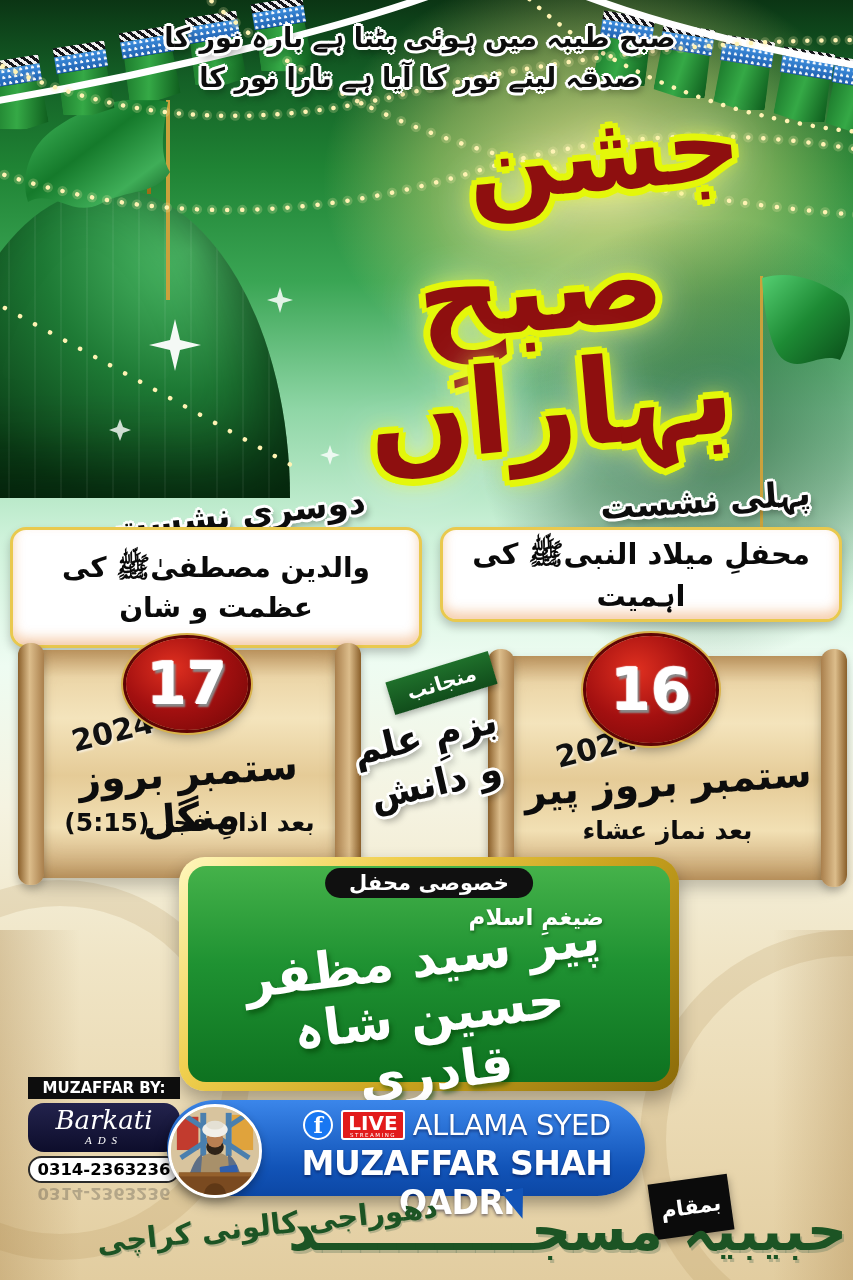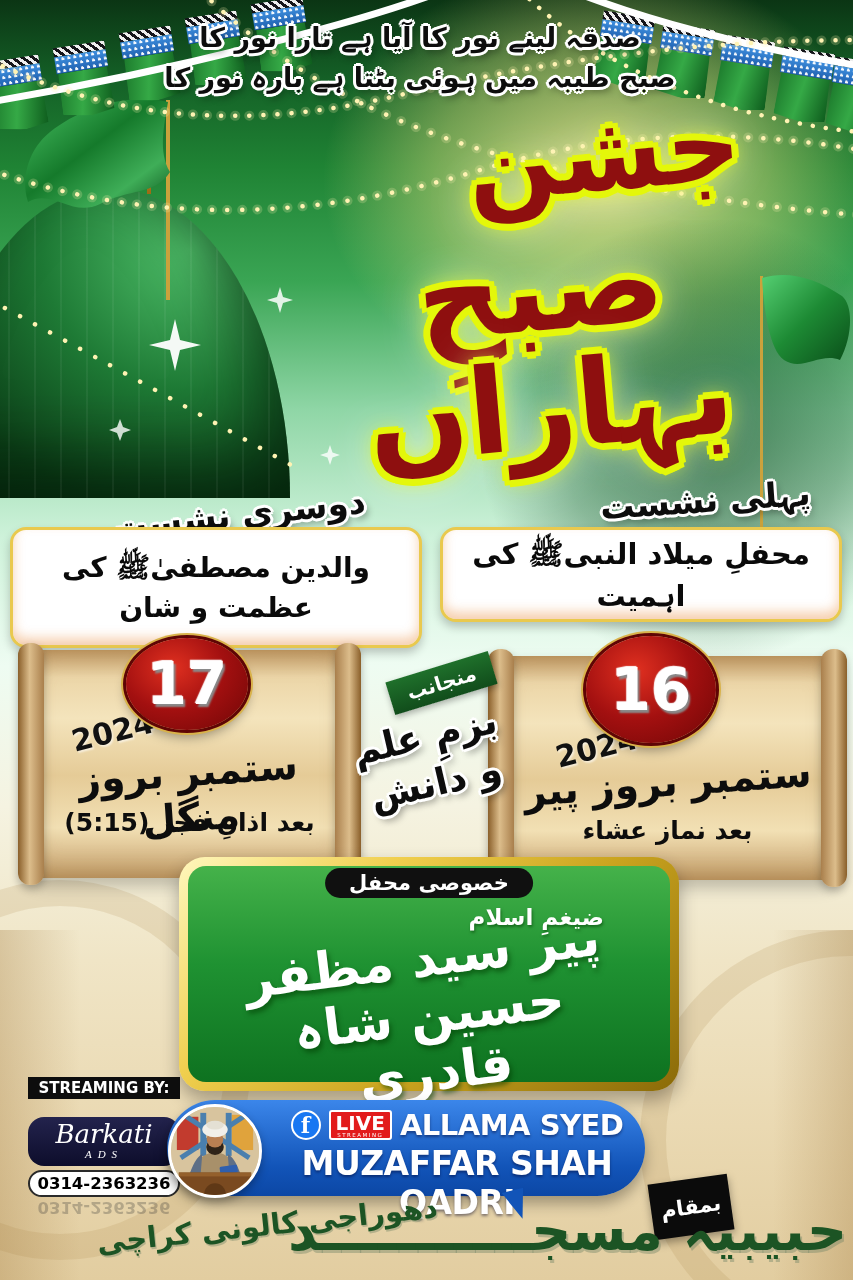--- a/index.html
+++ b/index.html
@@ -137,41 +137,41 @@
     font-size:21px; font-weight:bold; white-space:nowrap; }
   .honorific{ position:absolute; top:38px; right:66px; color:#fff; font-size:23px; font-weight:bold;
     text-shadow:1px 2px 3px rgba(0,60,0,.55); }
   .speaker{ margin-top:64px; width:440px; text-align:center; transform:rotate(-7deg);
     color:#fff; font-size:51px; font-weight:bold; line-height:1.12;
     text-shadow:2px 4px 5px rgba(0,60,0,.55); }
 
   
   .designed{ left:28px; top:1077px; width:152px; text-align:center; }
   .designed .lbl{ background:#0d0d0d; color:#fff; font-size:15px; font-weight:bold; padding:2px 4px; }
-  .designed .navy{ margin-top:18px; background:linear-gradient(#23234d,#0d0d2b); border-radius:16px; padding:4px 6px 6px; }
+  .designed .navy{ margin-top:4px; background:linear-gradient(#23234d,#0d0d2b); border-radius:16px; padding:4px 6px 6px; }
   .designed .brand{ font-family:"DejaVu Serif",serif; font-style:italic; font-size:26px; color:#fff; line-height:1.05; }
   .designed .brand-sub{ font-family:Liberation Serif, serif; font-style:italic; font-size:11px; letter-spacing:6px; color:#fff; }
   .designed .phone{ margin-top:4px; background:#fff; border:2px solid #2a2a2a; border-radius:14px;
     font-size:16.5px; font-weight:bold; color:#000; padding:2px 2px; }
   .designed .phone-ref{ margin-top:1px; font-size:16.5px; font-weight:bold; color:#333;
     transform:scaleY(-1); opacity:.28; }
 
   
   .banner{ left:167px; top:1100px; width:478px; height:96px; border-radius:48px;
     background:linear-gradient(180deg,#3b86ea,#1254b8 70%,#0c47a5);
     box-shadow:0 8px 14px rgba(0,0,0,.3); color:#fff; }
   .banner-inner{ position:absolute; left:112px; top:8px; right:10px; text-align:center; }
   .banner .row1{ display:flex; align-items:center; justify-content:center; gap:8px; }
   .fb{ width:30px; height:30px; border-radius:50%; background:#1877f2; border:2px solid #fff;
     color:#fff; font-weight:bold; font-size:22px; display:flex; align-items:center; justify-content:center;
     font-family:"DejaVu Serif",serif; line-height:1; }
   .live-badge{ background:#e21b1b; border:2px solid #fff; border-radius:3px; padding:1px 5px 0; line-height:1; }
   .live-badge .lw{ font-size:20px; font-weight:bold; }
   .live-badge .st{ font-size:5.5px; letter-spacing:1.5px; }
-  .banner .n1{ font-size:29px; font-weight:bold; letter-spacing:-.5px; text-shadow:0 2px 3px rgba(0,0,40,.45);text-align:center; }
+  .banner .n1{ font-size:29px; font-weight:normal; letter-spacing:-.5px; text-shadow:0 2px 3px rgba(0,0,40,.45);text-align:center; }
   .banner .n2{ font-size:33px; font-weight:bold; letter-spacing:-.5px; margin-top:2px; text-shadow:0 2px 3px rgba(0,0,40,.45); }
   .pointer{ left:505px; top:1190px; width:0; height:0; border-left:14px solid transparent;
     border-right:8px solid transparent; border-top:30px solid #1254b8; transform:rotate(-14deg); }
 
   .photo{ left:168px; top:1104px; width:94px; height:94px; border-radius:50%;
     border:3px solid #fff; overflow:hidden; z-index:6; box-shadow:0 4px 8px rgba(0,0,0,.3); background:#d8c49e; }
 
   
   .venue-badge{ left:651px; top:1179px; width:80px; height:56px; background:#0b0b0b;
     transform:rotate(-8deg); color:#fff; font-size:21px; font-weight:bold;
@@ -294,22 +294,22 @@
     </g>
     <g fill="#ffffff">
       <path d="M175,345 m0,-26 l5,21 l21,5 l-21,5 l-5,21 l-5,-21 l-21,-5 l21,-5 Z" opacity=".95"></path>
       <path d="M280,300 m0,-13 l3,10 l10,3 l-10,3 l-3,10 l-3,-10 l-10,-3 l10,-3 Z" opacity=".85"></path>
       <path d="M120,430 m0,-11 l3,8 l8,3 l-8,3 l-3,8 l-3,-8 l-8,-3 l8,-3 Z" opacity=".8"></path>
       <path d="M330,455 m0,-10 l2.5,7.5 l7.5,2.5 l-7.5,2.5 l-2.5,7.5 l-2.5,-7.5 l-7.5,-2.5 l7.5,-2.5 Z" opacity=".8"></path>
     </g>
   </svg>
 
   <div class="abs couplet rtl outline-white">
+    <div>صبح طیبہ میں ہوئی بٹتا ہے بارہ نور کا</div>
     <div>صدقہ لینے نور کا آیا ہے تارا نور کا</div>
-    <div>صبح طیبہ میں ہوئی بٹتا ہے بارہ نور کا</div>
   </div>
 
   <div class="abs main-title rtl">
     <div class="t1 glow-title">جشن</div>
     <div class="t2 glow-title">صبحِ بہاراں</div>
   </div>
 
   <div class="abs h-first rtl outline-white">پہلی نشست</div>
   <div class="abs topic-box box-first rtl">محفلِ میلاد النبیﷺ کی اہمیت</div>
   <div class="abs h-second rtl outline-white">دوسری نشست</div>
@@ -337,21 +337,21 @@
 
   <div class="abs panel-wrap">
     <div class="panel">
       <div class="panel-pill rtl">خصوصی محفل</div>
       <div class="honorific rtl">ضیغمِ اسلام</div>
       <div class="speaker rtl">پیر سید مظفر حسین شاہ قادری</div>
     </div>
   </div>
 
   <div class="abs designed">
-    <div class="lbl">STREAMING BY:</div>
+    <div class="lbl">MUZAFFAR BY:</div>
     <div class="navy">
       <div class="brand">Barkati</div>
       <div class="brand-sub">ADS</div>
     </div>
     <div class="phone">0314-2363236</div>
     <div class="phone-ref">0314-2363236</div>
   </div>
 
   <div class="abs banner">
     <div class="banner-inner">

